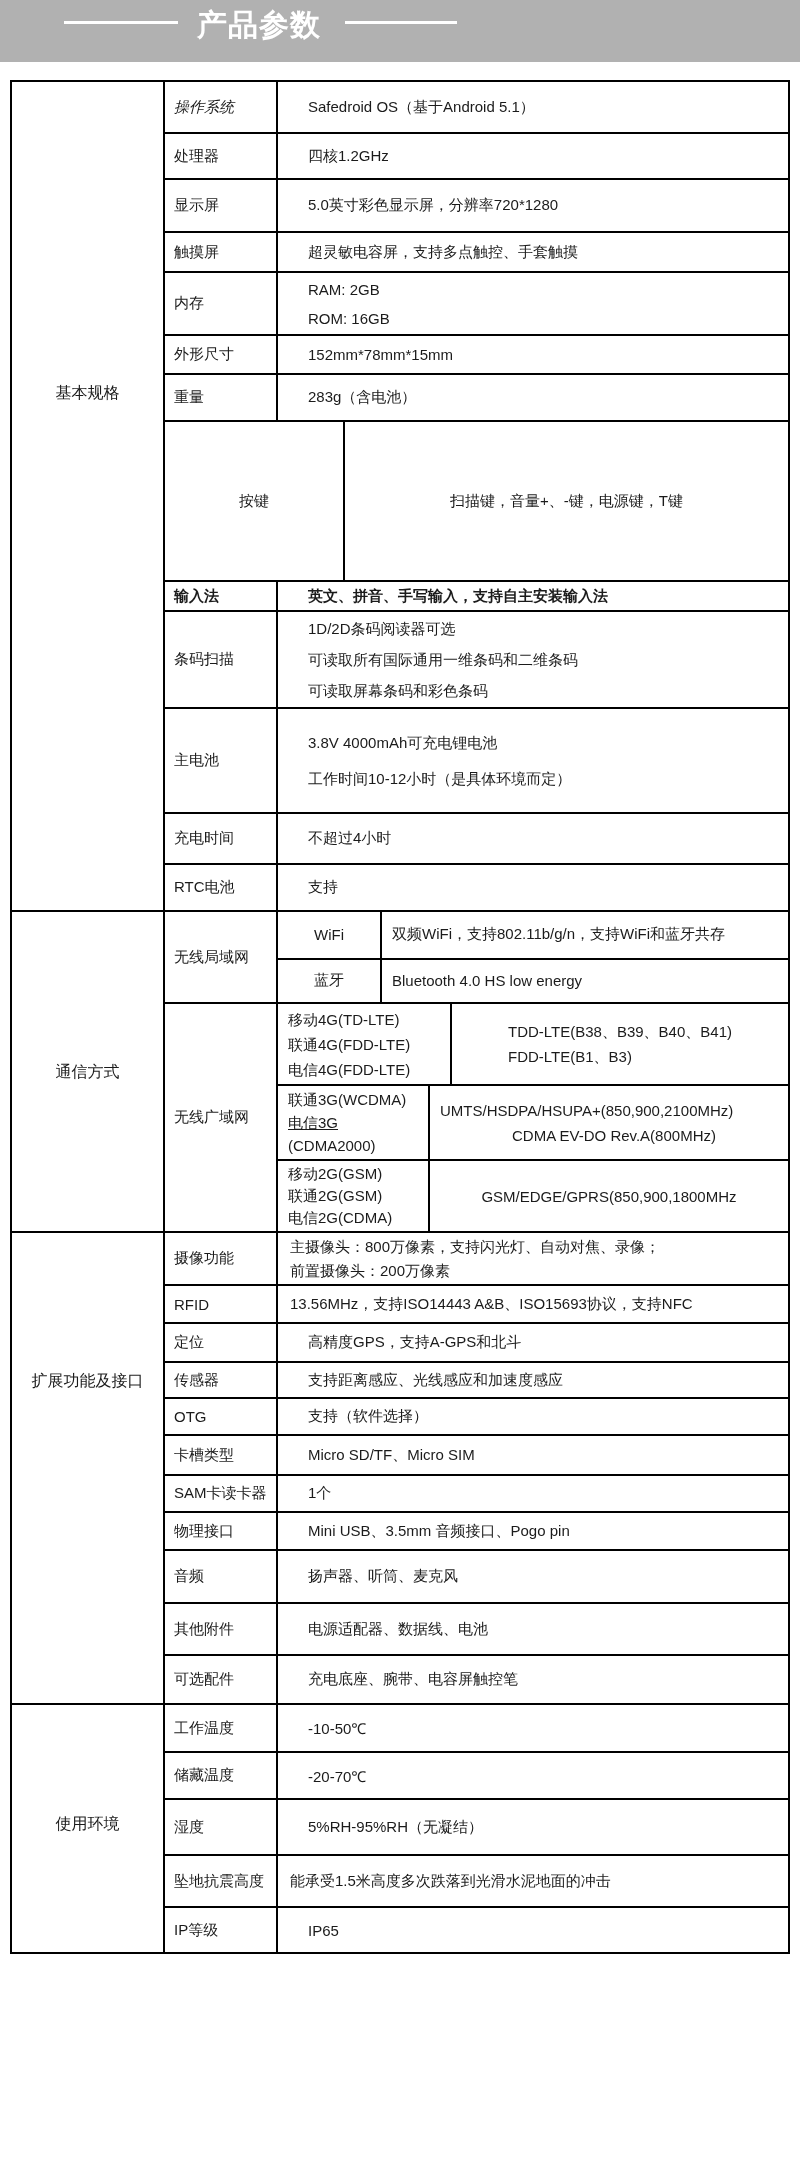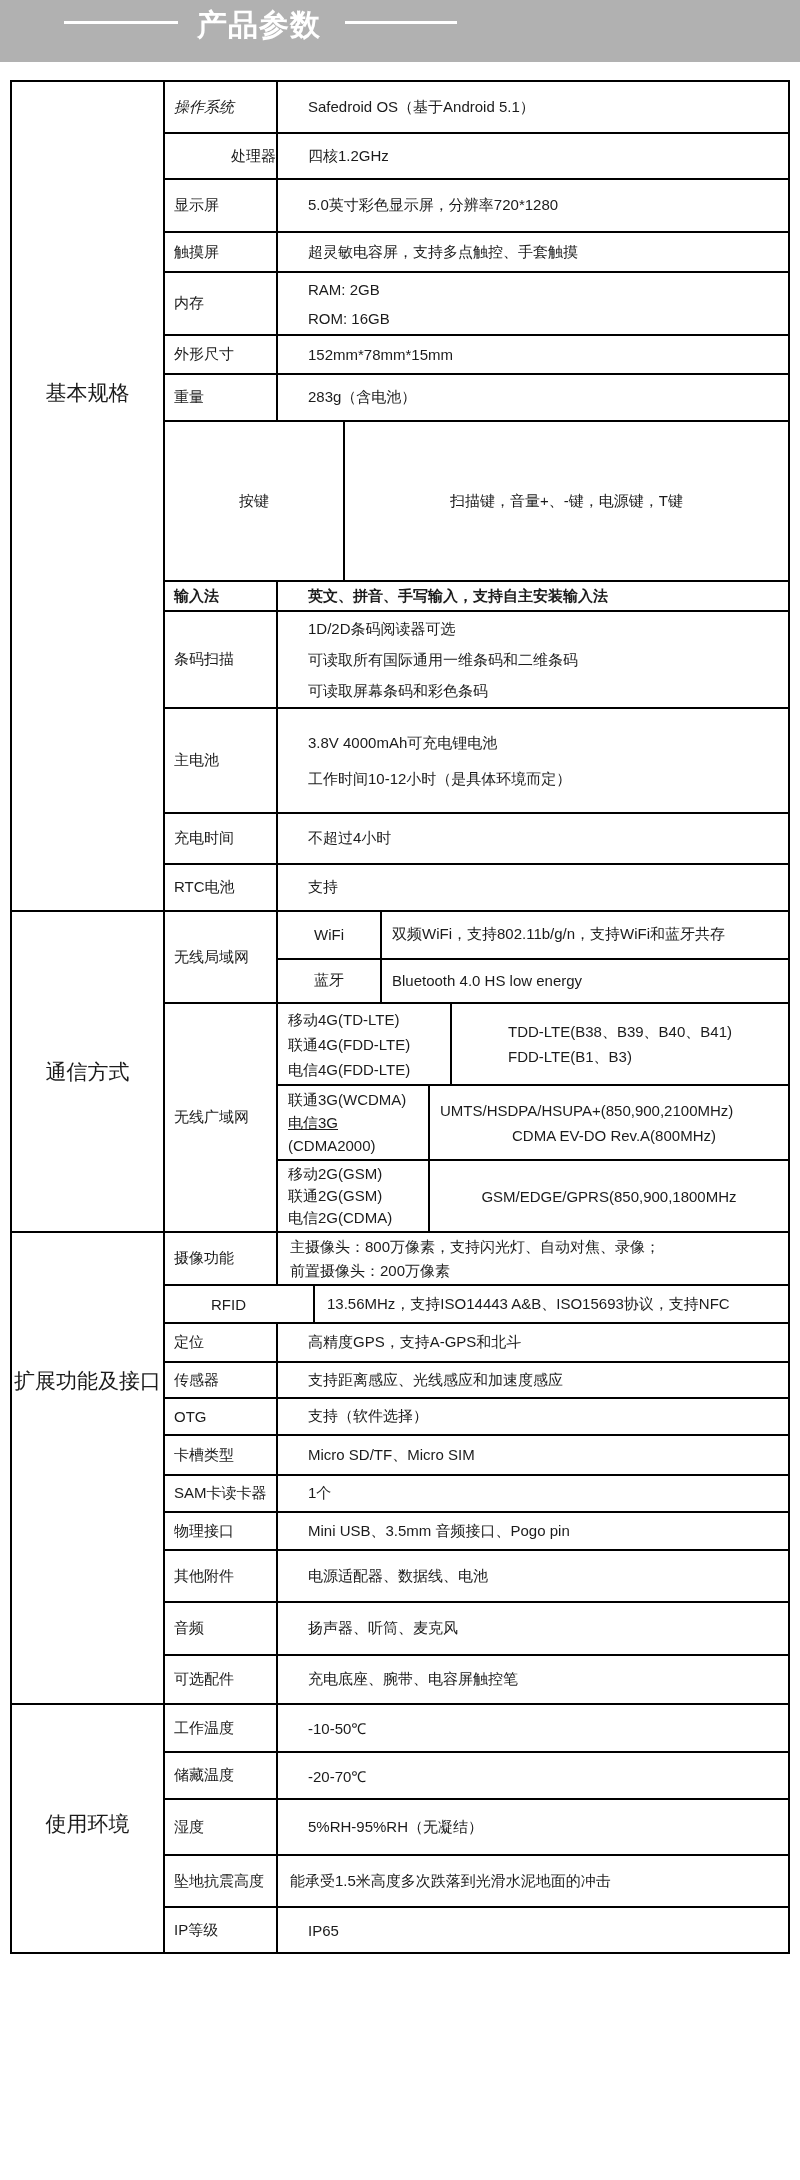--- a/index.html
+++ b/index.html
@@ -17,21 +17,21 @@
   }
   
   .spec-table{
     position:absolute;left:10px;top:80px;width:780px;
     border:2px solid #000;box-sizing:border-box;background:#fff;
   }
   .section{display:flex;border-bottom:2px solid #000;box-sizing:border-box;}
   .section:last-child{border-bottom:none;}
   .sec-name{
     flex:0 0 153px;width:153px;border-right:2px solid #000;box-sizing:border-box;
-    position:relative;font-size:21px;
+    position:relative;font-size:16px;
   }
   .sec-name span{
     position:absolute;left:0;width:100%;text-align:center;
     transform:translateY(-50%);white-space:nowrap;
   }
   .rows{flex:1;display:flex;flex-direction:column;min-width:0;}
   .row{display:flex;box-sizing:border-box;border-bottom:2px solid #000;}
   .row:last-child{border-bottom:none;}
   .cell{
     box-sizing:border-box;display:flex;flex-direction:column;
@@ -68,21 +68,21 @@
       <div class="rows">
         <div class="row" style="height: 52px; border-color: rgb(0, 0, 0);">
           <div class="cell lab" style="border-color: rgb(0, 0, 0); font-style: italic;">
             <div class="line">操作系统</div>
           </div>
           <div class="cell val">
             <div class="line">Safedroid OS（基于Android 5.1）</div>
           </div>
         </div>
         <div class="row" style="height: 46px; border-color: rgb(0, 0, 0);">
-          <div class="cell lab" style="border-color: rgb(0, 0, 0); text-align: right;">
+          <div class="cell lab" style="border-color: rgb(0, 0, 0);">
             <div class="line">处理器</div>
           </div>
           <div class="cell val">
             <div class="line">四核1.2GHz</div>
           </div>
         </div>
         <div class="row" style="height: 53px; border-color: rgb(0, 0, 0);">
           <div class="cell lab" style="border-color: rgb(0, 0, 0);">
             <div class="line">显示屏</div>
           </div>
@@ -270,21 +270,21 @@
           <div class="cell lab" style="border-color: rgb(0, 0, 0);">
             <div class="line">摄像功能</div>
           </div>
           <div class="cell val tightpad">
             <div>
               <div class="line" style="line-height: 24px;">主摄像头：800万像素，支持闪光灯、自动对焦、录像；</div>
               <div class="line" style="line-height: 24px;">前置摄像头：200万像素</div>
             </div>
           </div>
         </div>
-        <div class="row" style="height: 38px; border-color: rgb(0, 0, 0); padding-left: 37px;">
+        <div class="row" style="height: 38px; border-color: rgb(0, 0, 0);">
           <div class="cell lab" style="border-color: rgb(0, 0, 0);">
             <div class="line">RFID</div>
           </div>
           <div class="cell val tightpad">
             <div class="line">13.56MHz，支持ISO14443 A&amp;B、ISO15693协议，支持NFC</div>
           </div>
         </div>
         <div class="row" style="height: 39px; border-color: rgb(0, 0, 0);">
           <div class="cell lab" style="border-color: rgb(0, 0, 0);">
             <div class="line">定位</div>
@@ -326,34 +326,34 @@
           </div>
         </div>
         <div class="row" style="height: 38px; border-color: rgb(0, 0, 0);">
           <div class="cell lab" style="border-color: rgb(0, 0, 0);">
             <div class="line">物理接口</div>
           </div>
           <div class="cell val">
             <div class="line">Mini USB、3.5mm 音频接口、Pogo pin</div>
           </div>
         </div>
+        <div class="row" style="height: 53px; border-color: rgb(0, 0, 0);">
+          <div class="cell lab" style="border-color: rgb(0, 0, 0);">
+            <div class="line">音频</div>
+          </div>
+          <div class="cell val">
+            <div class="line">扬声器、听筒、麦克风</div>
+          </div>
+        </div>
         <div class="row" style="height: 52px; border-color: rgb(0, 0, 0);">
           <div class="cell lab" style="border-color: rgb(0, 0, 0);">
             <div class="line">其他附件</div>
           </div>
           <div class="cell val">
             <div class="line">电源适配器、数据线、电池</div>
-          </div>
-        </div>
-        <div class="row" style="height: 53px; border-color: rgb(0, 0, 0);">
-          <div class="cell lab" style="border-color: rgb(0, 0, 0);">
-            <div class="line">音频</div>
-          </div>
-          <div class="cell val">
-            <div class="line">扬声器、听筒、麦克风</div>
           </div>
         </div>
         <div class="row" style="height: 47px; border-color: rgb(0, 0, 0);">
           <div class="cell lab" style="border-color: rgb(0, 0, 0);">
             <div class="line">可选配件</div>
           </div>
           <div class="cell val">
             <div class="line">充电底座、腕带、电容屏触控笔</div>
           </div>
         </div>

